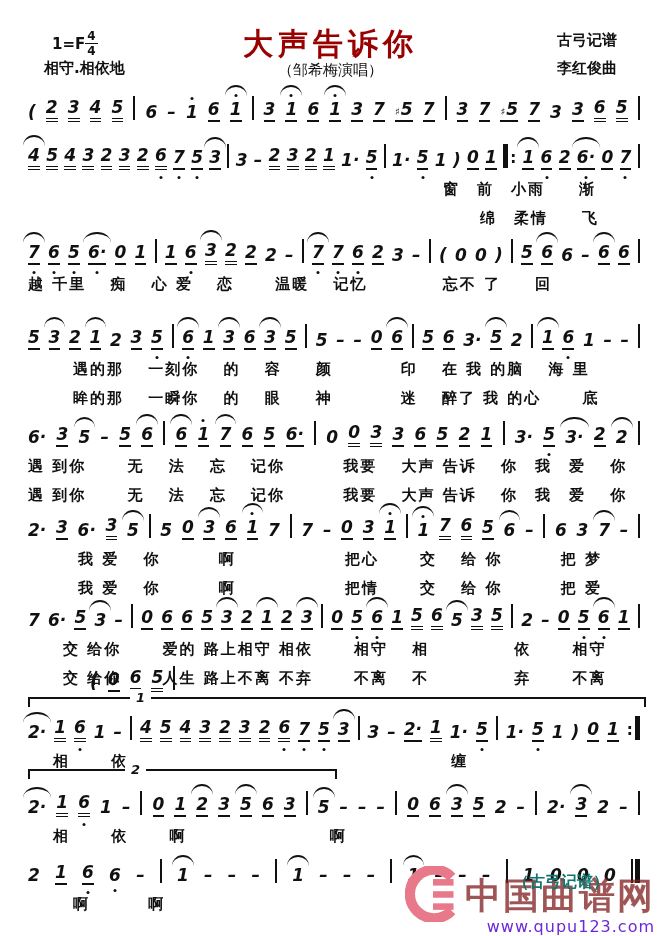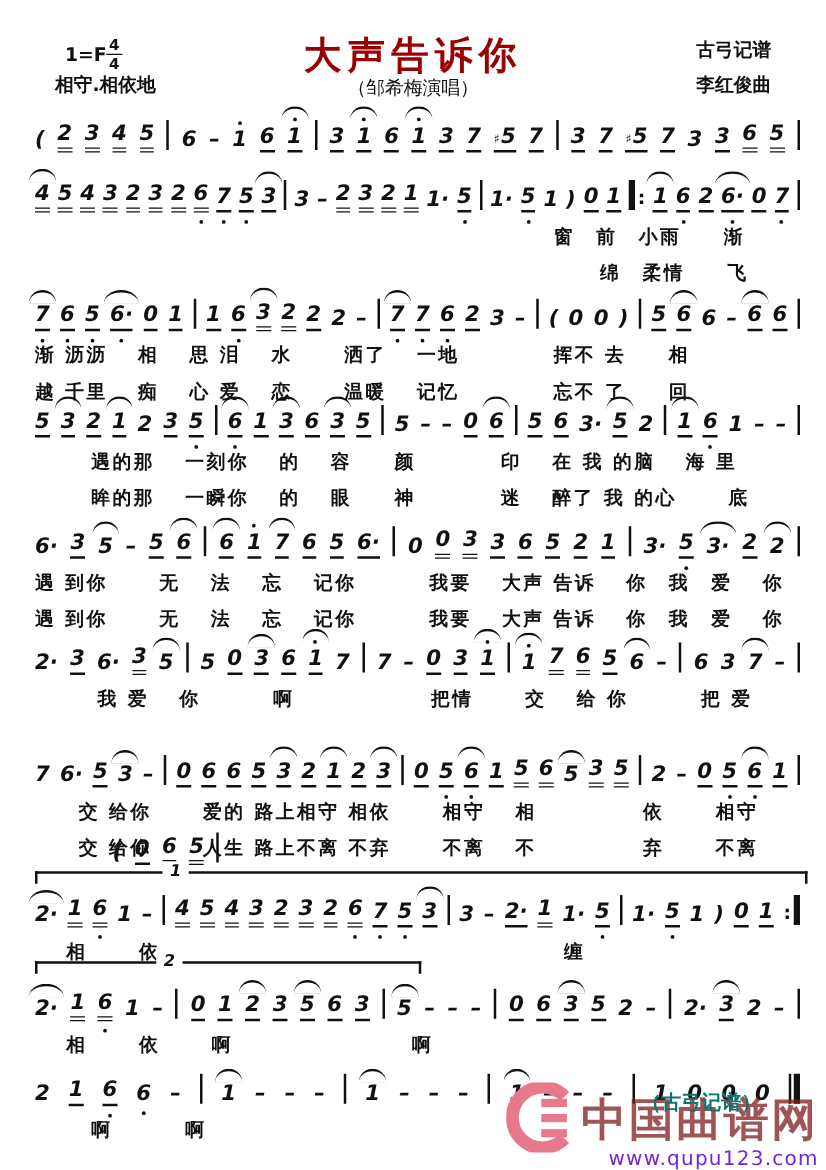--- a/index.html
+++ b/index.html
@@ -173,21 +173,20 @@
           <span class="tok"><span class="num">)</span></span>
           <span class="barline"></span>
           <span class="tok"><span class="num u1">5</span></span>
           <span class="tok"><span class="num u1">6</span><span class="arcEl"></span></span>
           <span class="tok"><span class="num">6</span></span>
           <span class="tok"><span class="num">–</span></span>
           <span class="tok"><span class="num u1">6</span><span class="arcEl"></span></span>
           <span class="tok"><span class="num u1">6</span></span>
           <span class="barline"></span>
         </div>
-        <div class="lyric" style="padding-left: 0px;">渐 沥沥　 相　 思 泪　 水　　 洒了　 一地　　　　 挥不 去　　相</div>
         <div class="lyric" style="padding-left: 0px;">越 千里　 痴　 心 爱　 恋　　 温暖　 记忆　　　　 忘不 了　　回</div>
       </div>
       <div class="system" style="top: 320px; left: 28px; width: 612px;">
         <div class="notesrow">
           <span class="tok"><span class="num u1">5</span></span>
           <span class="tok"><span class="num u1">3</span><span class="arcEl"></span></span>
           <span class="tok"><span class="num u1">2</span></span>
           <span class="tok"><span class="num u1">1</span><span class="arcEl"></span></span>
           <span class="tok"><span class="num">2</span></span>
           <span class="tok"><span class="num u1">3</span></span>
@@ -284,20 +283,21 @@
           <span class="tok"><span class="num u1">5</span></span>
           <span class="tok"><span class="num">6</span><span class="arcEl"></span></span>
           <span class="tok"><span class="num">–</span></span>
           <span class="barline"></span>
           <span class="tok"><span class="num">6</span></span>
           <span class="tok"><span class="num">3</span></span>
           <span class="tok"><span class="num">7</span><span class="arcEl"></span></span>
           <span class="tok"><span class="num">–</span></span>
           <span class="barline"></span>
         </div>
+        <div class="lyric" style="padding-left: 50px;">我 爱　 你　　　 啊　　　　　　 把心　　 交　 给 你　　　 把 梦</div>
         <div class="lyric" style="padding-left: 50px;">我 爱　 你　　　 啊　　　　　　 把情　　 交　 给 你　　　 把 爱</div>
       </div>
       <div class="system" style="top: 600px; left: 28px; width: 612px;">
         <div class="notesrow">
           <span class="tok"><span class="num">7</span></span>
           <span class="tok"><span class="num">6·</span></span>
           <span class="tok"><span class="num u1">5</span></span>
           <span class="tok"><span class="num">3</span><span class="arcEl"></span></span>
           <span class="tok"><span class="num">–</span></span>
           <span class="barline"></span>

